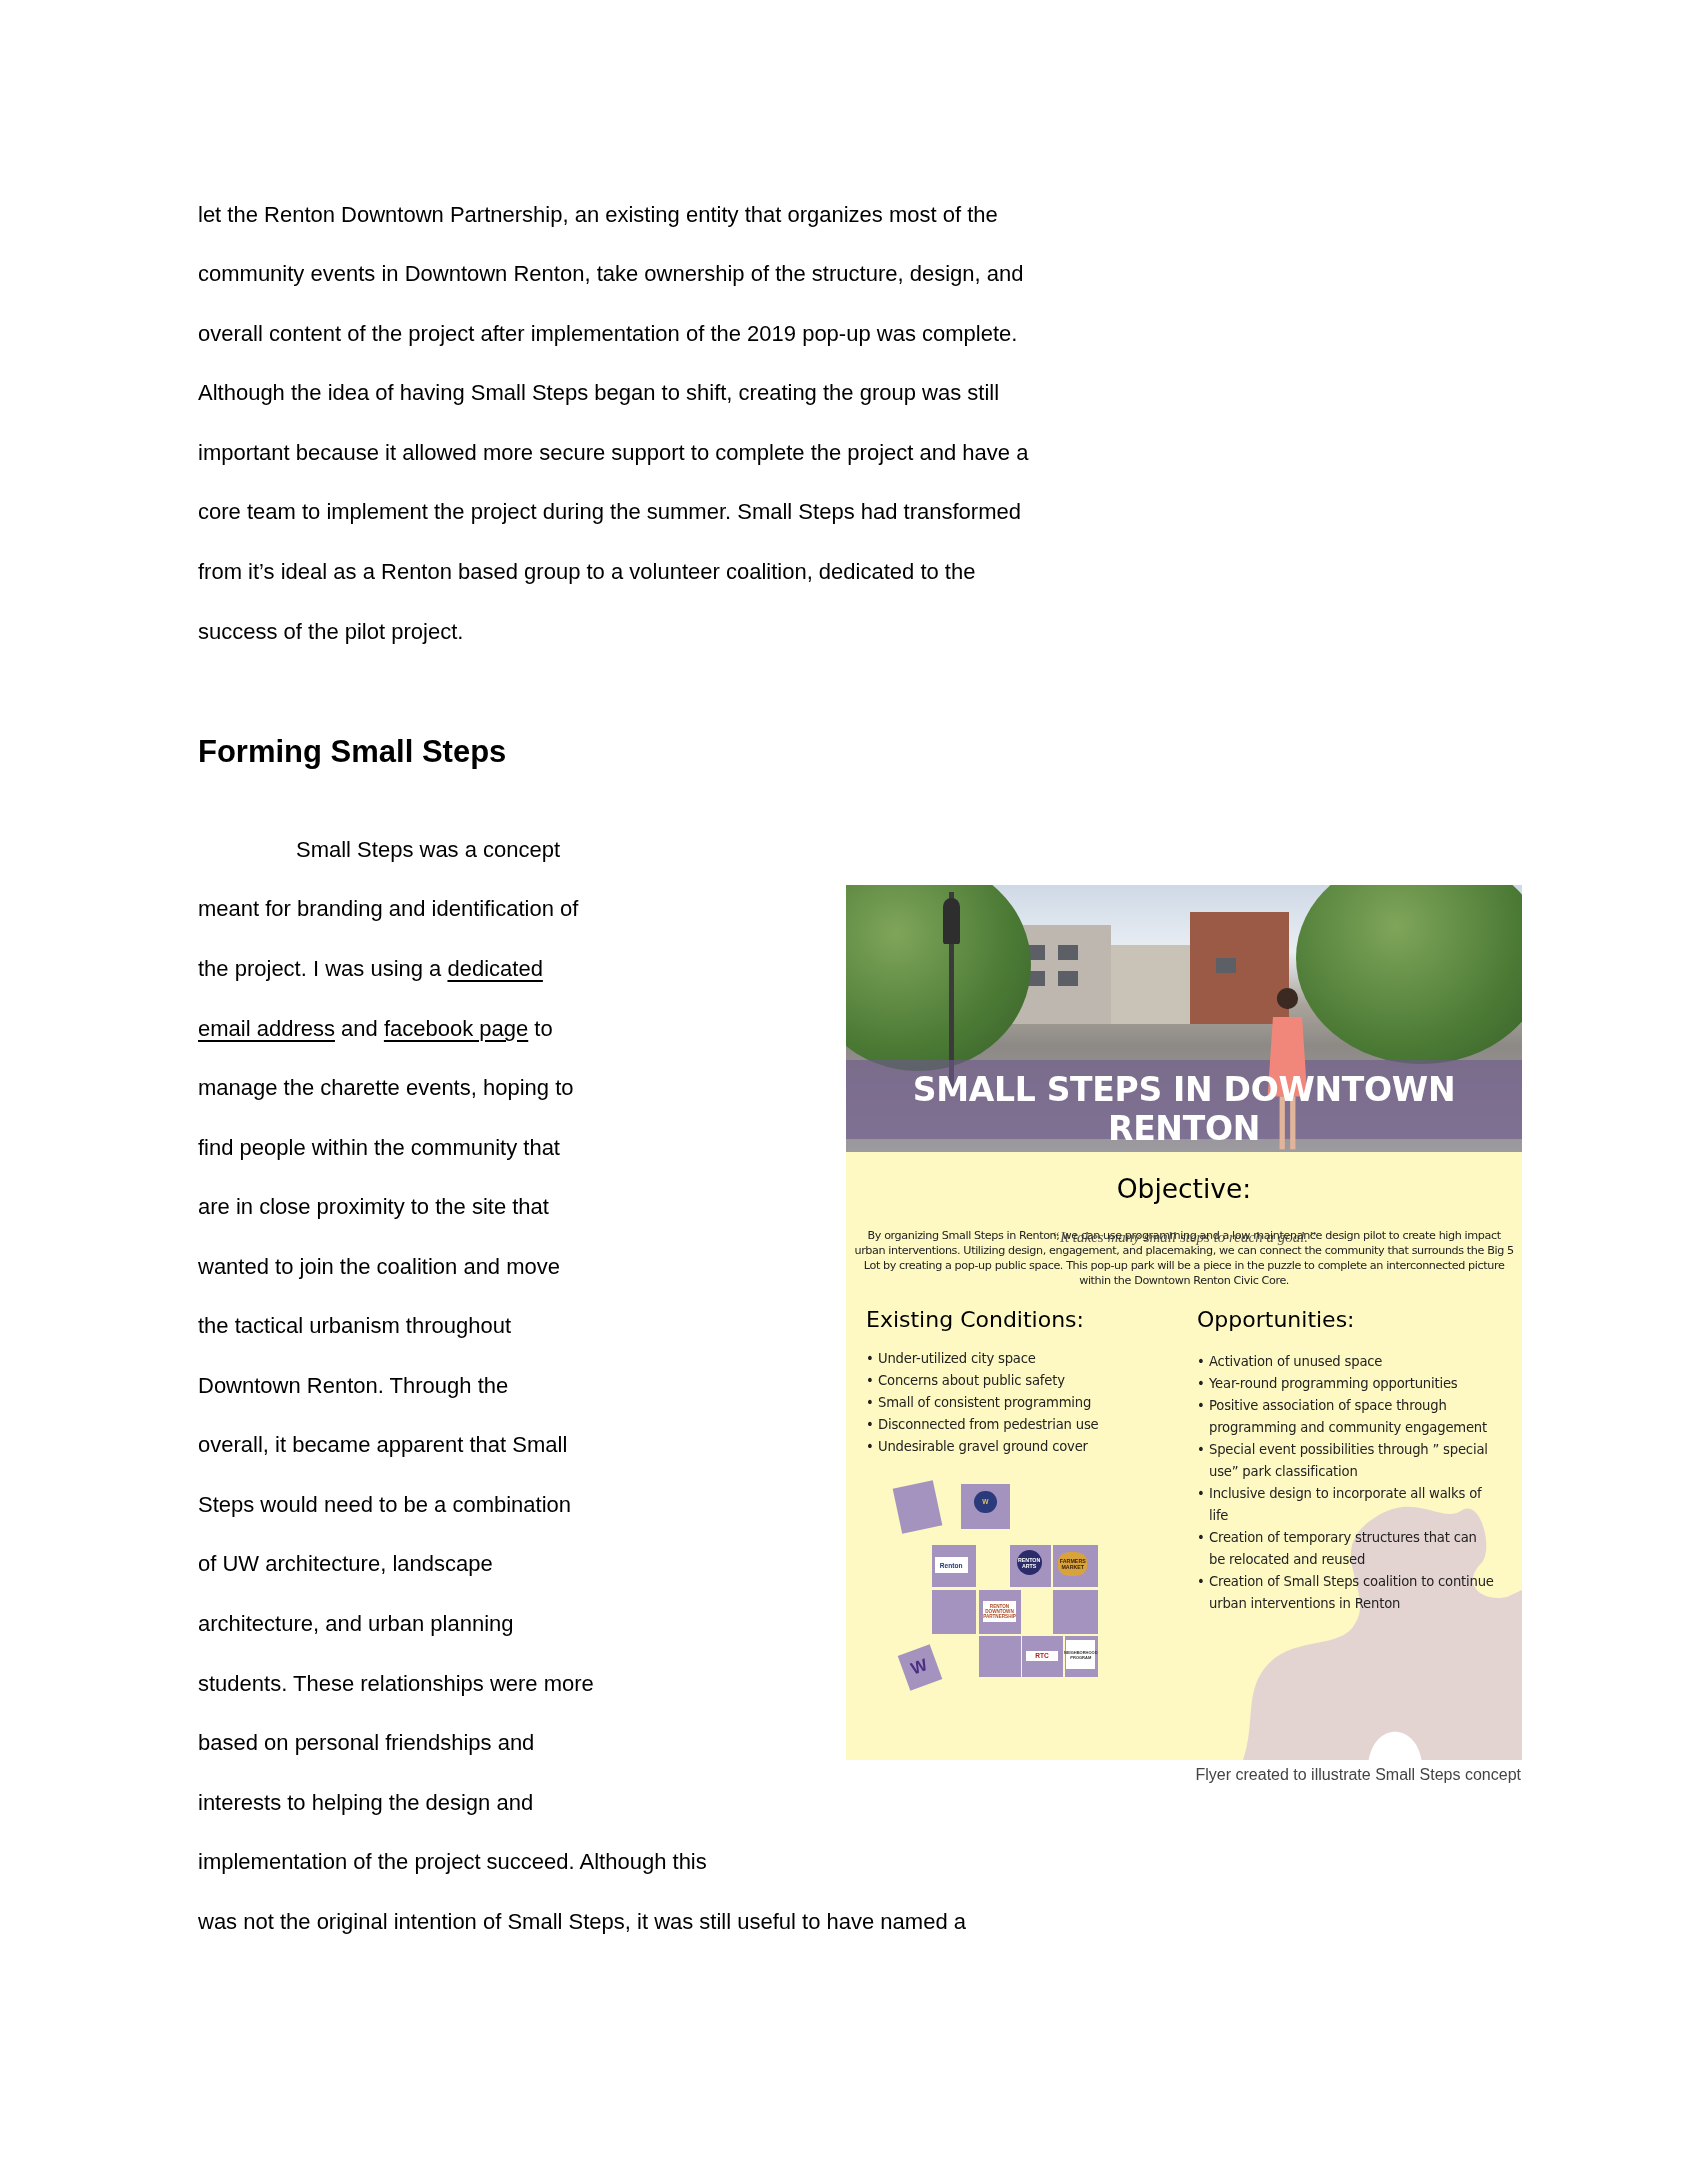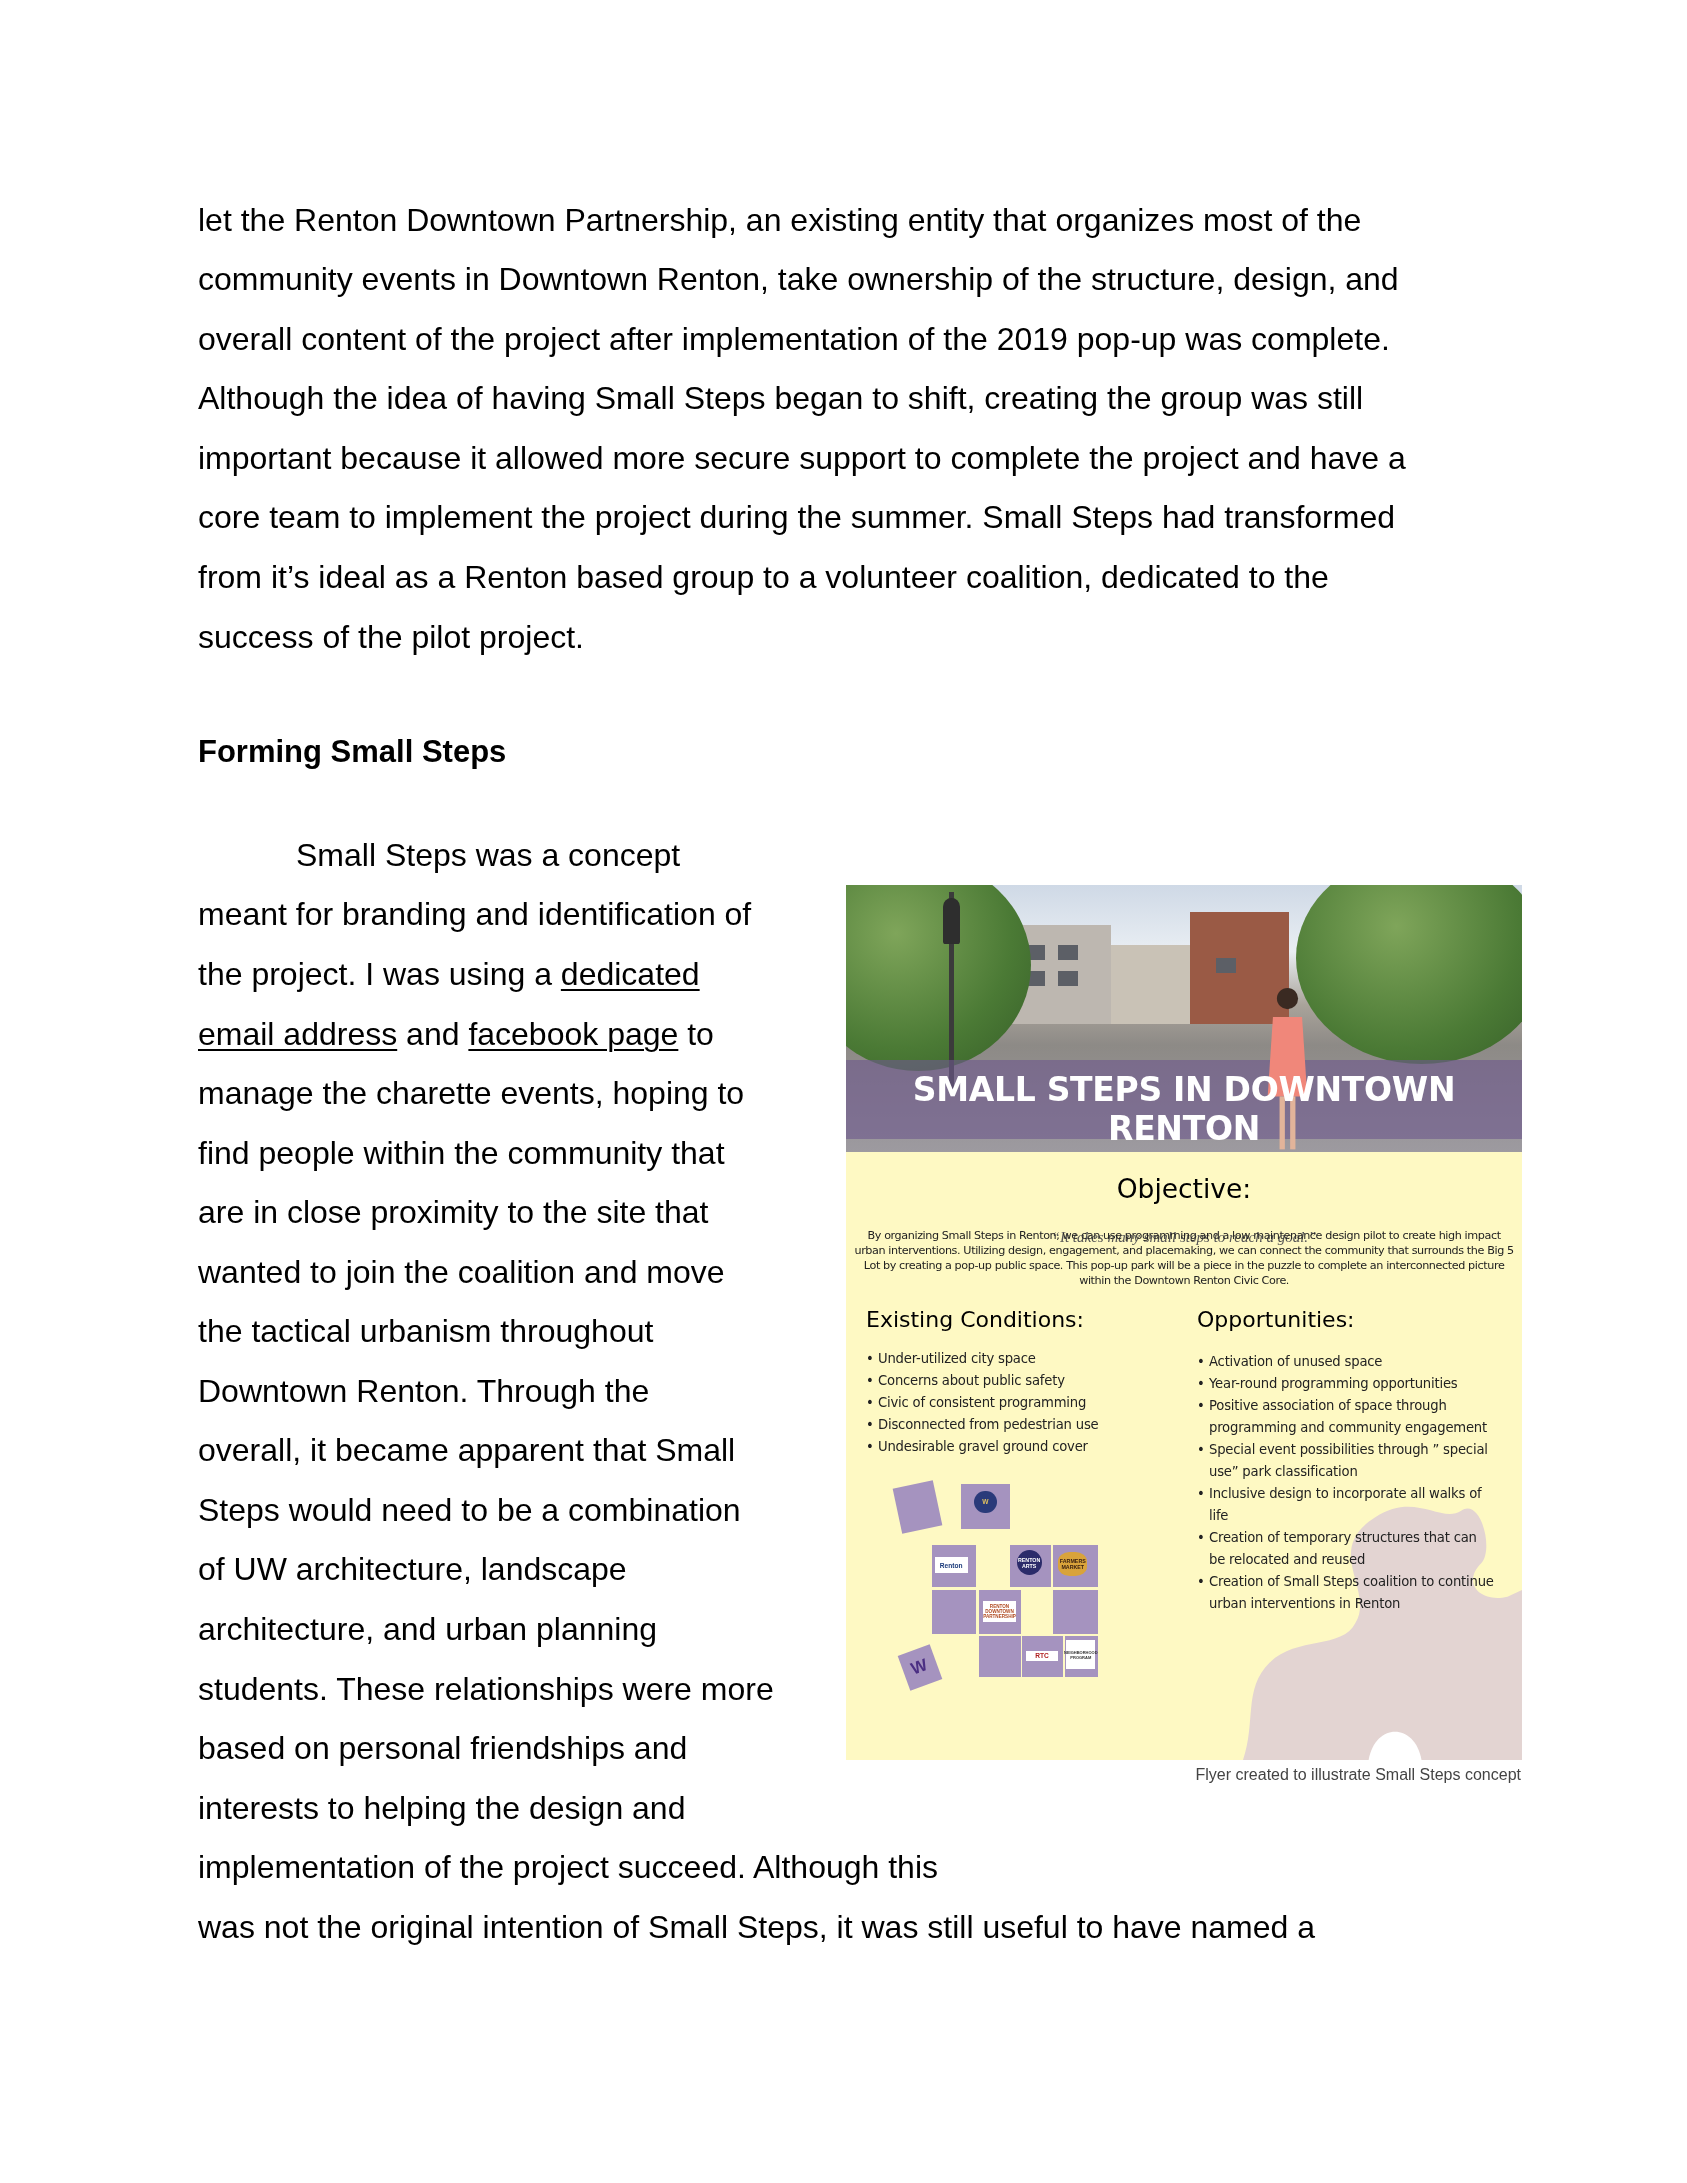--- a/index.html
+++ b/index.html
@@ -1,18 +1,18 @@
 <!DOCTYPE html>
 <html style="font-size:10.6px"><head>
 <meta charset="utf-8">
 <style>
   html, body { margin: 0; padding: 0; background: #ffffff; }
   body { width: 1687px; height: 2183px; position: relative; overflow: hidden;
          font-family: "Liberation Sans", sans-serif; color: #000; }
-  .line { position: absolute; left: 198px; font-size: 32px; line-height: 1; white-space: nowrap; }
+  .line { position: absolute; left: 198px; font-size: 22px; line-height: 1; white-space: nowrap; }
   .heading { position: absolute; left: 198px; top: 734px; font-size: 31px; font-weight: bold; }
   .u { text-decoration: underline; text-decoration-thickness: 2px; text-underline-offset: 4px; }
   
   #flyer { position: absolute; left: 846px; top: 885px; width: 676px; height: 875px; background: #fef9c3; overflow: hidden; }
   #photo { position: absolute; left: 0; top: 0; width: 676px; height: 267px; overflow: hidden;
            background: linear-gradient(180deg, #cfd9e6 0%, #e9eef3 25%, #a9a39a 45%, #8d8a86 60%, #9d9aa0 100%); }
   .tree { position: absolute; border-radius: 50%; background: radial-gradient(circle at 40% 35%, #7fa55a, #4b7a35 60%, #355d28); }
   .bldg { position: absolute; background: #bdb7b0; }
   .bldg.brick { background: #9a5a45; }
   .win { position: absolute; background: #5c5f66; }
@@ -107,21 +107,21 @@
   </svg>
 
   <div id="objective-title">Objective:</div>
   <div id="objective-quote">“It takes many small steps to reach a goal.”</div>
   <div id="objective-body">By organizing Small Steps in Renton, we can use programming and a low maintenance design pilot to create high impact urban interventions. Utilizing design, engagement, and placemaking, we can connect the community that surrounds the Big 5 Lot by creating a pop-up public space. This pop-up park will be a piece in the puzzle to complete an interconnected picture within the Downtown Renton Civic Core.</div>
 
   <div class="col-title" style="left:20px">Existing Conditions:</div>
   <ul class="col-list" style="left:20px; top:463px; width:291px;">
     <li>Under-utilized city space</li>
     <li>Concerns about public safety</li>
-    <li>Civic of consistent programming</li>
+    <li>Small of consistent programming</li>
     <li>Disconnected from pedestrian use</li>
     <li>Undesirable gravel ground cover</li>
   </ul>
 
   <div class="col-title" style="left:351px">Opportunities:</div>
   <ul class="col-list" style="left:351px; top:466px; width:298px;">
     <li>Activation of unused space</li>
     <li>Year-round programming opportunities</li>
     <li>Positive association of space through programming and community engagement</li>
     <li>Special event possibilities through ” special use” park classification</li>

